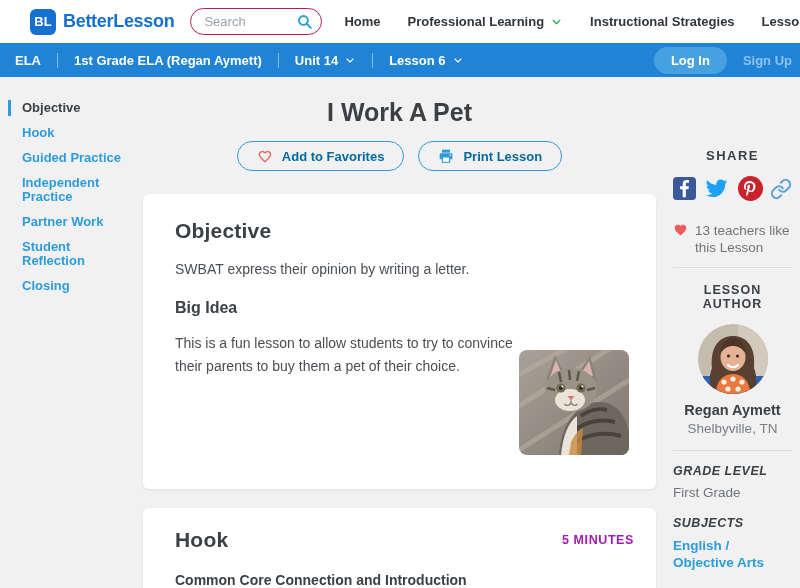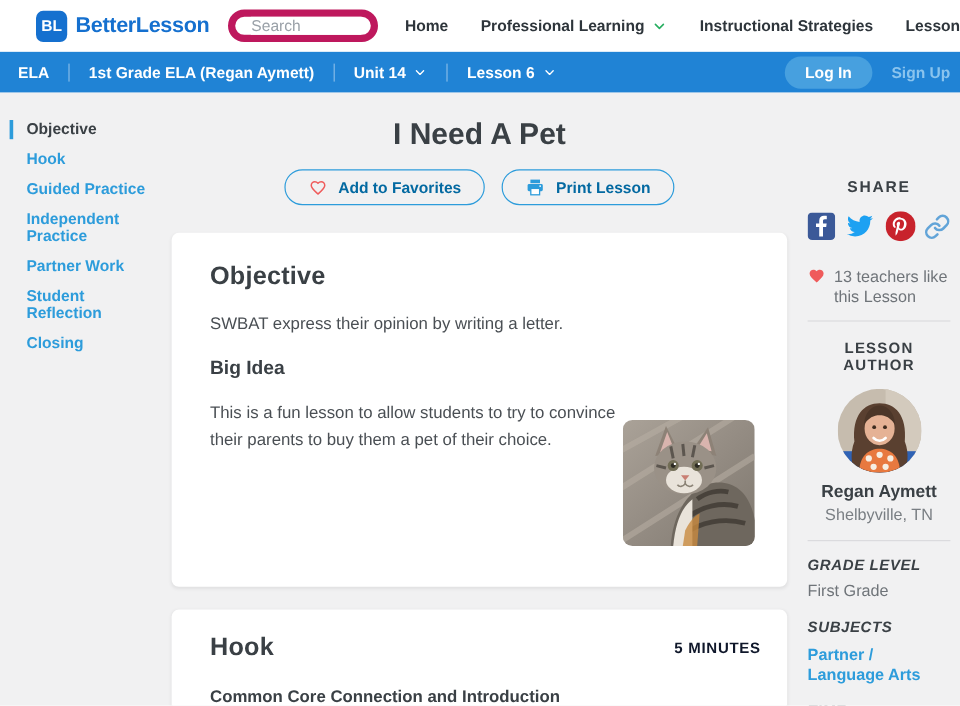--- a/index.html
+++ b/index.html
@@ -5,22 +5,22 @@
   * { box-sizing: border-box; margin: 0; padding: 0; }
   html,body { width:800px; height:588px; overflow:hidden; }
   body { font-family:"Liberation Sans", sans-serif; background:#fff; }
 
   
   .header { height:43px; display:flex; align-items:center; background:#fff; position:relative; z-index:3; }
   .logo { display:flex; align-items:center; margin-left:30px; cursor:pointer; }
   .logo-box { width:26px; height:26px; background:#1570cf; border-radius:6px; color:#fff;
               font-size:13px; font-weight:bold; display:flex; align-items:center; justify-content:center; }
   .logo-text { margin-left:7px; font-size:18px; font-weight:bold; color:#1570cf; letter-spacing:-0.3px; }
-  .search { margin-left:16px; width:140px; height:27px; border:6px solid #be185d; border-radius:14px;
-            display:flex; align-items:center; padding:0 8px 0 13px; background:#fff;flex-direction:column; }
+  .search { margin-left:16px; width:140px; height:27px; border:1px solid #be185d; border-radius:14px;
+            display:flex; align-items:center; padding:0 8px 0 13px; background:#fff; }
   .search input { border:none; outline:none; width:92px; font-size:13px; color:#444; font-family:inherit; }
   .search input::placeholder { color:#9aa1a8; }
   .search svg { margin-left:auto; }
   .nav { display:flex; align-items:center; margin-left:22px; gap:27px; }
   .nav-item { font-size:13px; font-weight:bold; color:#2e353b; cursor:pointer; display:flex; align-items:center; gap:6px; white-space:nowrap; }
 
   
   .subnav { height:34px; background:#2083d5; display:flex; align-items:center; color:#fff; position:relative; z-index:2; }
   .crumb { font-size:13px; font-weight:bold; color:#fff; cursor:pointer; display:flex; align-items:center; gap:6px; white-space:nowrap; }
   .crumb:first-child { margin-left:15px; }
@@ -46,21 +46,21 @@
   .pill-btn { height:30px; display:flex; align-items:center; gap:9px; padding:0 19px; background:transparent;
               border:1.5px solid #2d9cdb; border-radius:16px; color:#0369a1; font-size:13px; font-weight:bold;
               cursor:pointer; font-family:inherit; }
   .card { background:#fff; border-radius:6px; box-shadow:0 1px 3px rgba(0,0,0,.07); }
   .card1 { margin-top:23px; height:295px; padding:25px 32px; position:relative; }
   .card h2 { font-size:21px; color:#3a4045; letter-spacing:.2px; }
   .card p { font-size:14px; color:#4a4f54; line-height:1.6; margin-top:15px; max-width:340px; }
   .card h3 { font-size:16px; color:#3a4045; margin-top:19px; }
   .kitten { position:absolute; right:27px; top:156px; width:110px; height:105px; border-radius:8px; overflow:hidden; }
   .card2 { margin-top:19px; height:120px; padding:20px 32px; position:relative; }
-  .duration { position:absolute; right:22px; top:25px; font-size:12.5px; font-weight:bold; color:#0f172a; letter-spacing:.6px; }
+  .duration { position:absolute; right:22px; top:25px; font-size:12.5px; font-weight:bold; color:#a21caf; letter-spacing:.6px; }
   .card2 h4 { font-size:14px; color:#3a4045; margin-top:20px; }
 
   
   .rightbar { position:absolute; left:673px; top:0; width:119px; }
   .rb-heading { text-align:center; font-size:13px; font-weight:bold; color:#3a4045; letter-spacing:1.5px; }
   .share-head { margin-top:71px; }
   .share-icons { margin-top:13px; display:flex; align-items:center; justify-content:space-between; }
   .share-icons > * { cursor:pointer; }
   .likes { margin-top:21px; display:flex; gap:7px; font-size:13.5px; color:#6f7479; line-height:17px; }
   .likes svg { flex:none; margin-top:1px; }
@@ -140,21 +140,21 @@
     <div class="side-item active">Objective</div>
     <div class="side-item">Hook</div>
     <div class="side-item">Guided Practice</div>
     <div class="side-item">Independent Practice</div>
     <div class="side-item">Partner Work</div>
     <div class="side-item">Student Reflection</div>
     <div class="side-item">Closing</div>
   </div>
 
   <div class="main">
-    <div class="lesson-title">I Need A Pet</div>
+    <div class="lesson-title">I Work A Pet</div>
 
     <div class="actions">
       <button class="pill-btn">
         <svg width="16" height="15" viewBox="0 0 24 24" fill="none" stroke="#ef5b5b" stroke-width="2">
           <path d="M12 20.3l-1.3-1.2C6 14.9 3 12.2 3 8.9 3 6.2 5.1 4 7.8 4c1.5 0 3 .7 4.2 1.9C13.2 4.7 14.7 4 16.2 4 18.9 4 21 6.2 21 8.9c0 3.3-3 6-7.7 10.2L12 20.3z"></path>
         </svg>
         <span>Add to Favorites</span>
       </button>
       <button class="pill-btn">
         <svg width="16" height="16" viewBox="0 0 24 24">
@@ -287,19 +287,19 @@
 
     <div class="author-name">Regan Aymett</div>
     <div class="author-loc">Shelbyville, TN</div>
 
     <hr class="rb-divider2">
 
     <div class="meta-label">GRADE LEVEL</div>
     <div class="meta-value">First Grade</div>
 
     <div class="meta-label" style="margin-top:16px;">SUBJECTS</div>
-    <div class="meta-link">Partner / Language Arts</div>
+    <div class="meta-link">English / Objective Arts</div>
 
     <div class="meta-label" style="margin-top:15px;">TIME</div>
 
   </div>
 
 </div>
 
 </body></html>

